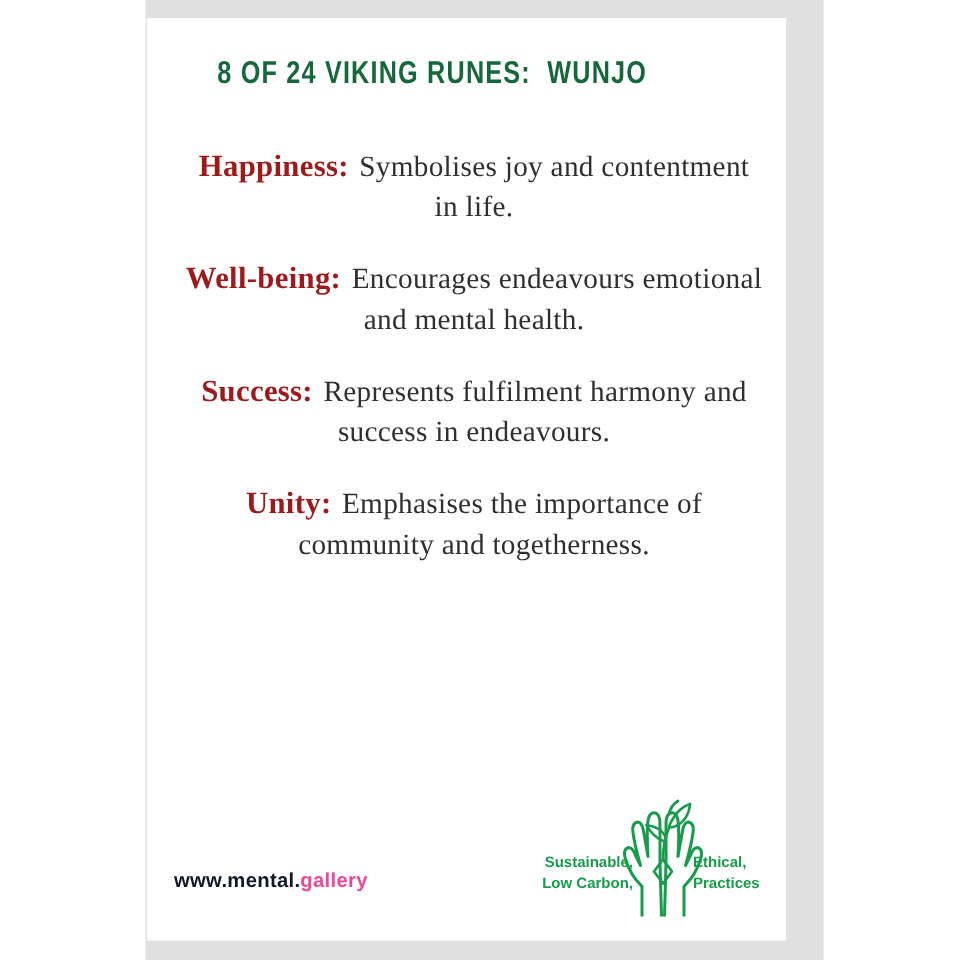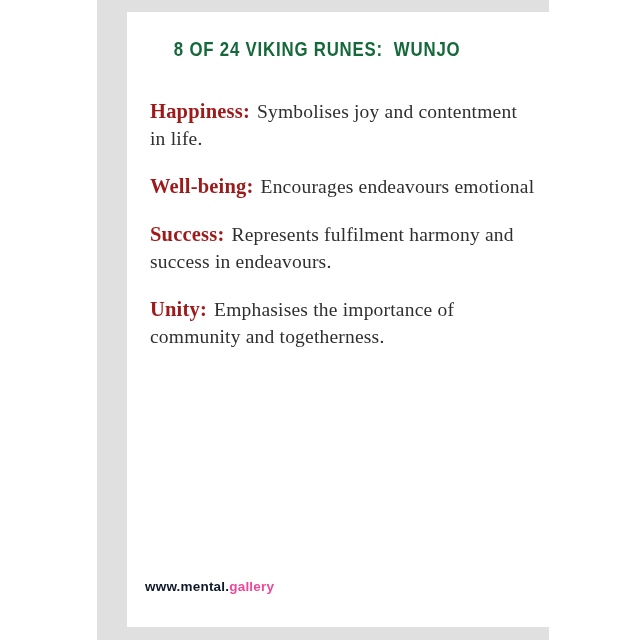--- a/index.html
+++ b/index.html
@@ -6,33 +6,33 @@
   body {
     width:640px; height:640px; position:relative; overflow:hidden;
     background:#ffffff;
     font-family:"Liberation Serif", serif;
   }
   .gray-mat {
     position:absolute; left:97px; top:0; width:452px; height:640px;
     background:#e0e0e0;
   }
   .card {
-    position:absolute; left:30px; top:12px; width:426px; height:615px;
+    position:absolute; left:1px; top:12px; width:426px; height:615px;
     background:#ffffff;
   }
   .rune-title {
     position:absolute; top:25px; left:0; width:100%;
     text-align:center; padding-right:46px; box-sizing:border-box;
     color:#14683a; white-space:pre;
     font-family:"Liberation Sans", sans-serif;
     font-weight:bold; font-size:21px; letter-spacing:1px;
   }
   .rune-title .squeeze{ display:inline-block; transform:scaleX(0.8); transform-origin:center; }
   .sections {
-    position:absolute; top:86px; left:23px; width:390px;
+    position:absolute; top:86px; left:23px; width:390px;text-align:center;
   }
   .section {
     margin-bottom:21px;
     font-size:19.5px; line-height:27px; color:#2f2f2f;
     letter-spacing:0.2px;
   }
   .section .head {
     color:#9e1a1a; font-weight:bold; font-size:20.5px; margin-right:7px;
   }
   .website {
@@ -59,32 +59,57 @@
 
     <div class="sections">
 
       <div class="section">
         <span class="head">Happiness:</span><span>Symbolises joy and contentment</span><br>
         <span>in life.</span>
       </div>
 
       <div class="section">
         <span class="head">Well-being:</span><span>Encourages endeavours emotional</span><br>
+        <span>and mental health.</span>
       </div>
 
       <div class="section">
         <span class="head">Success:</span><span>Represents fulfilment harmony and</span><br>
         <span>success in endeavours.</span>
       </div>
 
       <div class="section">
         <span class="head">Unity:</span><span>Emphasises the importance of</span><br>
         <span>community and togetherness.</span>
       </div>
 
 
     </div>
 
     <div class="website"><span class="w-red">www.</span><span class="w-red">mental</span><span class="w-red">.</span><span class="w-blue">gallery</span></div>
 
+    <div class="eco-logo">
+      <svg width="160" height="80" viewBox="0 0 160 80">
+        <g fill="none" stroke="#179c4b" stroke-width="2" stroke-linecap="round" stroke-linejoin="round">
+
+          <path d="M66,80 L66,60 Q58,52 55,42 Q53,35 57,34 Q60,34 62,40 L65,46 Q61,32 60,24 Q59,18 63,17 Q66,17 67,23 L70,40 Q69,24 70,16 Q71,10 75,11 Q78,12 78,18 L78,44 L79,80"></path>
+
+          <path d="M66,80 L66,60 Q58,52 55,42 Q53,35 57,34 Q60,34 62,40 L65,46 Q61,32 60,24 Q59,18 63,17 Q66,17 67,23 L70,40 Q69,24 70,16 Q71,10 75,11 Q78,12 78,18 L78,44 L79,80" transform="translate(160,0) scale(-1,1)"></path>
+        </g>
+        <g fill="none" stroke="#179c4b" stroke-width="1.8" stroke-linecap="round" stroke-linejoin="round">
+
+          <path d="M80,42 L86,50 L80,58 L74,50 Z"></path>
+
+          <path d="M80,42 Q80,30 84,21"></path>
+
+          <path d="M84,20 Q89,8 98,5 Q97,16 88,20 Q85,21 84,20 Z"></path>
+          <path d="M81,30 Q73,27 69,19 Q78,20 82,27 Z"></path>
+          <path d="M84,12 Q85,6 90,3"></path>
+        </g>
+        <text class="eco-text" x="60" y="47" text-anchor="end">Sustainable,</text>
+        <text class="eco-text" x="60" y="61" text-anchor="end">Low Carbon,</text>
+        <text class="eco-text" x="100" y="47" text-anchor="start">Ethical,</text>
+        <text class="eco-text" x="100" y="61" text-anchor="start">Practices</text>
+      </svg>
+    </div>
 
   </div>
 </div>
 
 </body></html>

